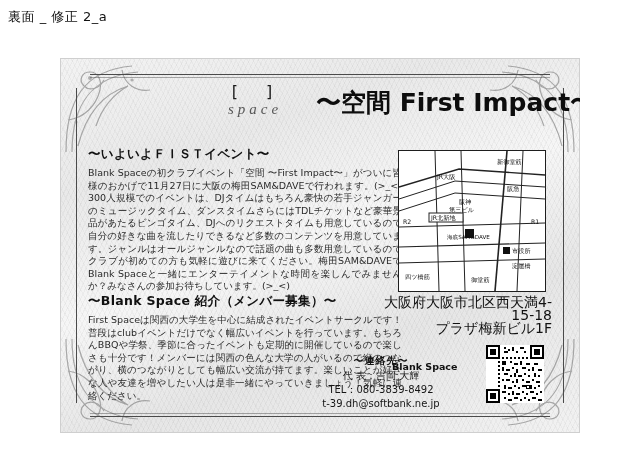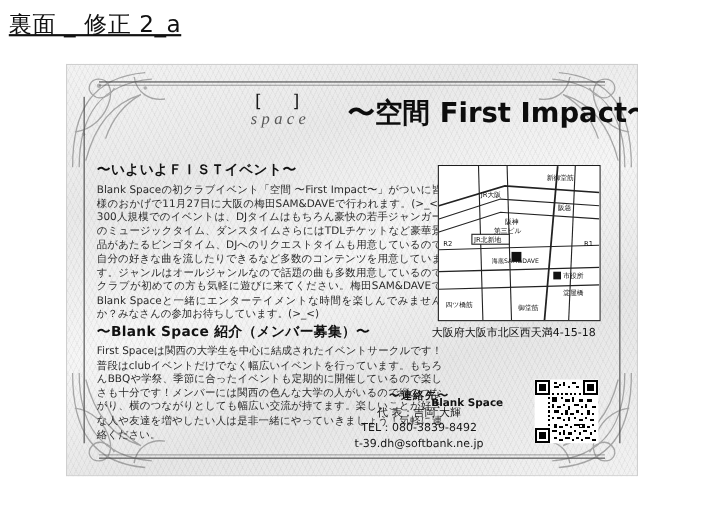--- a/index.html
+++ b/index.html
@@ -11,24 +11,23 @@
     width: 640px;
     height: 461px;
     font-family: "DejaVu Sans", sans-serif;
     overflow: hidden;
     position: relative;
   }
   #page-title {
     position: absolute;
     left: 8px;
     top: 8px;
-    font-size: 21px;
+    font-size: 13px;
     color: #111;
     letter-spacing: 0.5px;
-    text-decoration: underline;
   }
 
   
   #flyer {
     position: absolute;
     left: 60px;
     top: 58px;
     width: 520px;
     height: 375px;
     background:
@@ -136,22 +135,22 @@
     background: #ffffff;
     border: 1px solid #1e1e1e;
     overflow: hidden;
   }
   #map-svg { display: block; }
   #address {
     position: absolute;
     right: 28px;
     top: 238px;
     width: 170px;
-    text-align: center;
-    font-size: 10px;
+    text-align: right;
+    font-size: 14px;
     line-height: 13px;
     color: #111;
   }
 
   
   #contact {
     position: absolute;
     left: 236px;
     top: 296px;
     width: 170px;
@@ -306,20 +305,21 @@
         <text x="4" y="73">R2</text>
         <text x="132" y="73">R1</text>
         <text x="6" y="128">四ツ橋筋</text>
         <text x="72" y="131">御堂筋</text>
       </g>
     </svg>
   </div>
 
   <div id="address">
     <div>大阪府大阪市北区西天満4-15-18</div>
+    <div>プラザ梅新ビル1F</div>
   </div>
 
   <div id="contact">
     <div class="c-head">〜連絡先〜</div>
     <div>代 表：吉岡 大輝</div>
     <div>TEL：080-3839-8492</div>
     <div>t-39.dh@softbank.ne.jp</div>
   </div>
 
   <div id="qr-block">

